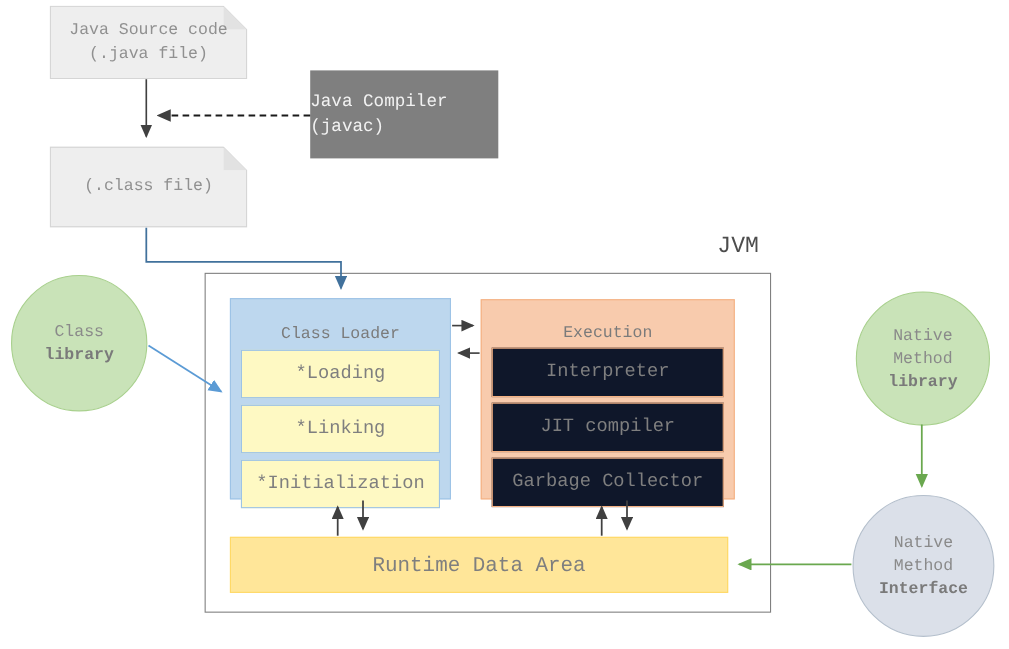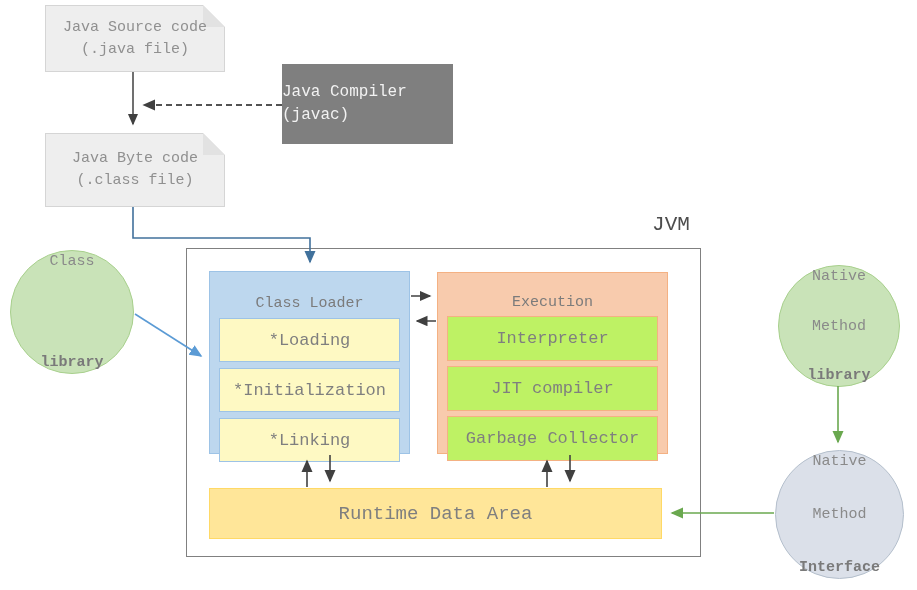--- a/index.html
+++ b/index.html
@@ -27,27 +27,27 @@
   
   .panel{position:absolute;box-sizing:border-box;padding:16px 9px;}
   .panel-header{height:30px;display:flex;align-items:center;justify-content:center;
     font-size:15px;color:#7b7b7b;}
   .panel-item{height:44px;margin-bottom:6px;display:flex;align-items:center;justify-content:center;
     font-size:17px;color:#7f7f7f;box-sizing:border-box;}
   .panel.blue{left:209px;top:271px;width:201px;height:183px;background:#bdd7ee;border:1px solid #9dc3e6;}
   .panel.blue .panel-item{background:#fef9c3;border:1px solid #9dc3e6;}
   .panel.orange{left:437px;top:272px;width:231px;height:182px;background:#f8cbad;border:1px solid #f4b183;}
   .panel.orange .panel-header{height:27px;}
-  .panel.orange .panel-item{height:45px;margin-bottom:5px;background:#bef264;border:1px solid #f4b183;}
+  .panel.orange .panel-item{height:45px;margin-bottom:5px;background:#0f172a;border:1px solid #f4b183;}
   .rda{position:absolute;left:209px;top:488px;width:453px;height:51px;background:#ffe699;
     border:1px solid #ffd966;box-sizing:border-box;display:flex;align-items:center;justify-content:center;
     font-size:19px;color:#7f7f7f;}
   
   .circle{position:absolute;border-radius:50%;display:flex;flex-direction:column;
-    align-items:center;justify-content:space-between;font-size:15px;line-height:1.4;color:#8a8a8a;text-align:center;}
+    align-items:center;justify-content:center;font-size:15px;line-height:1.4;color:#8a8a8a;text-align:center;}
   .circle .b{font-weight:bold;color:#7a7a7a;}
   .circle.green{background:#c9e3b8;border:1px solid #a8d08d;}
   .circle.grayblue{background:#dbe0e9;border:1px solid #b4bfcc;}
   .c-classlib{left:10px;top:250px;width:122px;height:122px;}
   .c-nmlib{left:778px;top:265px;width:120px;height:120px;}
   .c-nmint{left:775px;top:450px;width:127px;height:127px;}
   
   .overlay{position:absolute;left:0;top:0;width:917px;height:590px;pointer-events:none;}
 </style>
 </head>
@@ -66,33 +66,32 @@
 
   <div class="compiler">
     <span>Java Compiler</span>
     <span>(javac)</span>
   </div>
 
   <div class="doc" style="left:45px;top:133px;width:180px;height:74px">
     <div class="doc-inner"></div>
     <div class="doc-fold"></div>
     <div class="doc-text">
-      <span>Java Byte code</span>
       <span>(.class file)</span>
     </div>
   </div>
 
   <div class="jvm-label">JVM</div>
   <div class="jvm-box"></div>
 
   <div class="panel blue">
     <div class="panel-header">Class Loader</div>
     <div class="panel-item">*Loading</div>
+    <div class="panel-item">*Linking</div>
     <div class="panel-item">*Initialization</div>
-    <div class="panel-item">*Linking</div>
   </div>
 
   <div class="panel orange">
     <div class="panel-header">Execution</div>
     <div class="panel-item">Interpreter</div>
     <div class="panel-item">JIT compiler</div>
     <div class="panel-item">Garbage Collector</div>
   </div>
 
   <div class="rda">Runtime Data Area</div>

